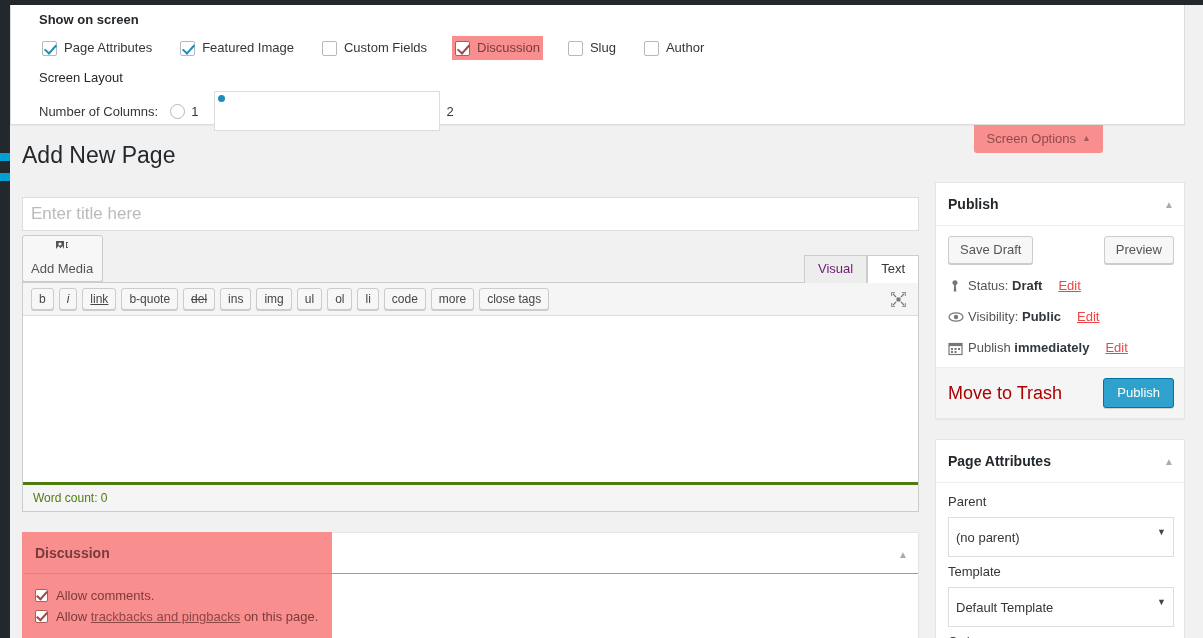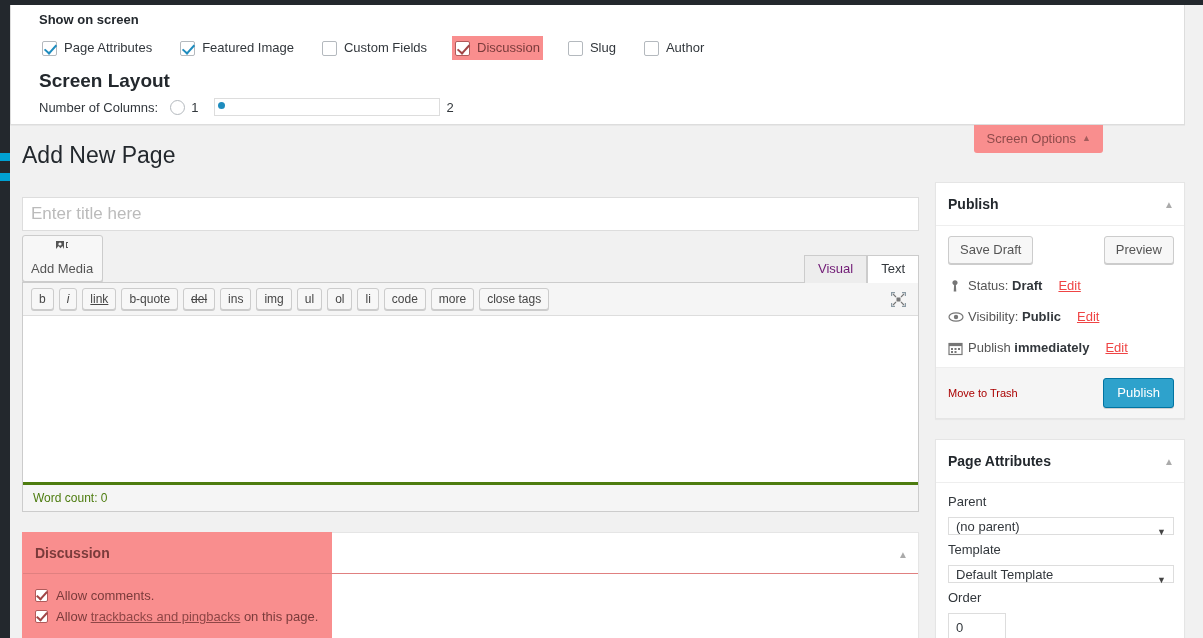--- a/index.html
+++ b/index.html
@@ -58,21 +58,21 @@
   .cbx.checked::after {
     content: "";
     position: absolute; left: 4px; top: 0px;
     width: 5px; height: 10px;
     border: solid #1e8cbe; border-width: 0 2px 2px 0;
     transform: rotate(42deg);
   }
   .so-opt.highlight .cbx { border-color: #b05a5a; }
   .so-opt.highlight .cbx.checked::after { border-color:#a14545; }
 
-  .so-legend2 { font-size:19px; font-weight:bold; color:#23282d; margin: 10px 8px 6px 0; }
+  .so-legend2 { font-size:13px; font-weight:normal; color:#23282d; margin: 10px 8px 6px 0; }
   .so-cols { display:flex; align-items:center;text-align:center; }
   .so-cols .cap { font-size: 13px; color:#32373c; margin-right: 12px; }
   .radio-opt { display:inline-flex; align-items:center; margin-right: 16px; }
   .rad {
     display:inline-block; width:15px; height:15px; border-radius:50%;
     border:1px solid #b4b9be; background:#fff; position:relative; flex:0 0 auto;
   }
   .rad.sel::after {
     content:""; position:absolute; left:3px; top:3px;
     width:7px; height:7px; border-radius:50%; background:#1e8cbe;
@@ -215,33 +215,33 @@
     font-size:13px; color:#555; line-height:18px;
   }
   .misc-line .ic { width:20px; flex:0 0 20px; color:#888; display:flex; align-items:center; }
   .misc-line b { color:#32373c; font-weight:bold; }
   .misc-line a { color:#ef4444; text-decoration:underline; margin-left:16px; }
   .submit-foot {
     border-top:1px solid #eee; background:#f5f5f5;
     padding: 10px 10px 10px 12px;
     display:flex; align-items:center; justify-content:space-between;
   }
-  .trash-link { color:#a00; text-decoration:none; font-size:11px; cursor:pointer; }
+  .trash-link { color:#a00; text-decoration:none; font-size:18px; cursor:pointer; }
   .btn-primary {
     background:#2ea2cc; border:1px solid #0074a2; color:#fff;
     border-radius:3px; padding: 6px 13px; font-size:13px; line-height:16px;
     cursor:pointer; box-shadow: 0 1px 0 rgba(0,0,0,.15);
     font-weight: normal;
   }
 
   .attr-body { padding: 10px 12px 12px 12px; }
   .attr-label { font-size:13px; color:#32373c; margin: 6px 0 6px 0; line-height:18px; }
   .attr-label:first-child { margin-top:0; }
   .sel {
-    width: 226px; height: 18px; border:1px solid #ddd; background:#fff;
+    width: 226px; height: 40px; border:1px solid #ddd; background:#fff;
     border-radius:0; font-size:13px; color:#32373c;
     padding: 3px 22px 3px 7px; position:relative;
     display:flex; align-items:center; cursor:pointer;
   }
   .sel .arrow { position:absolute; right:7px; top:9px; font-size:9px; color:#444; }
   .num-input {
     width:58px; height:28px; border:1px solid #ddd; background:#fff;
     font-size:13px; color:#32373c; padding: 3px 7px; outline:none;
     font-family:"Liberation Sans", sans-serif;
   }

